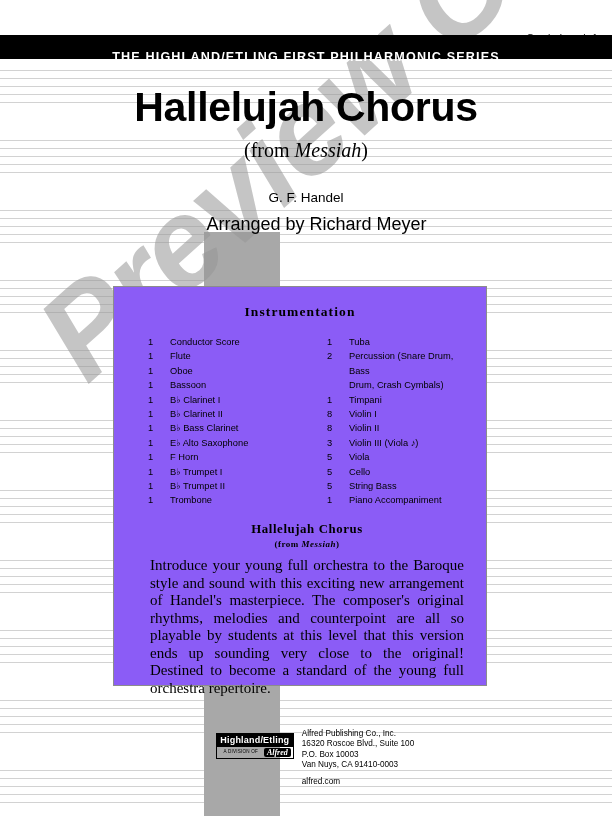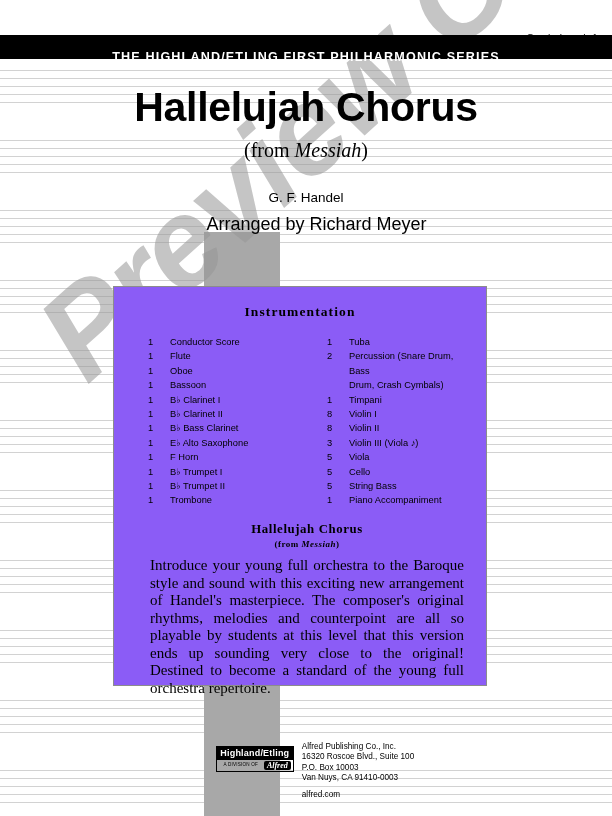--- a/index.html
+++ b/index.html
@@ -233,21 +233,21 @@
     white-space: nowrap;
     transform: rotate(-42deg);
     transform-origin: left top;
     letter-spacing: -2px;
   }
 
   
   .footer {
     position: absolute;
     left: 0;
-    bottom: 16px;
+    bottom: 29px;
     width: 612px;
     z-index: 6;
   }
   .footer-inner {
     position: relative;
     margin-left: 18px;
     display: flex;
     align-items: flex-start;
     justify-content: center;
   }

